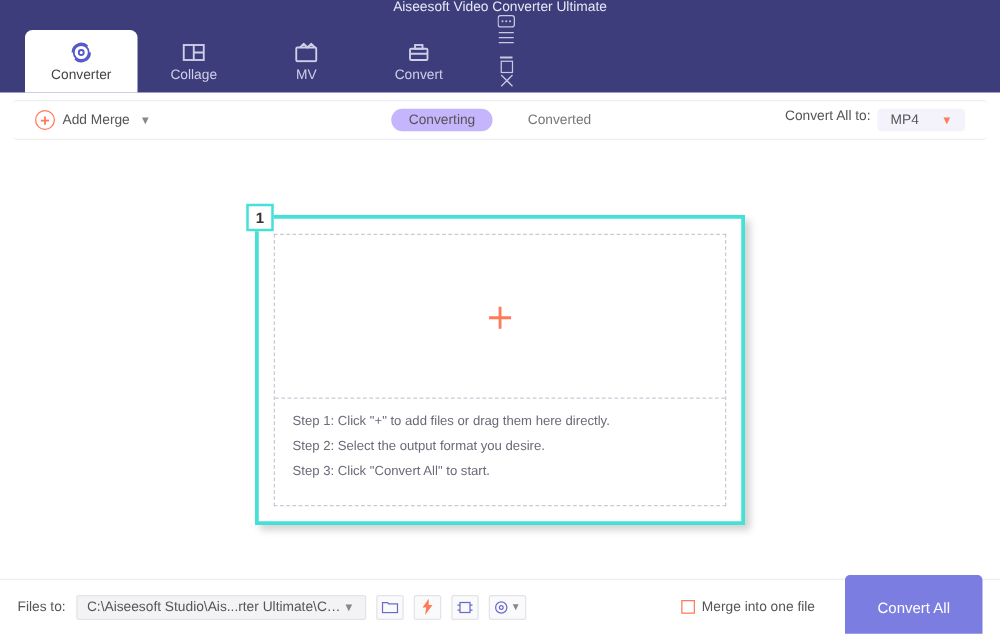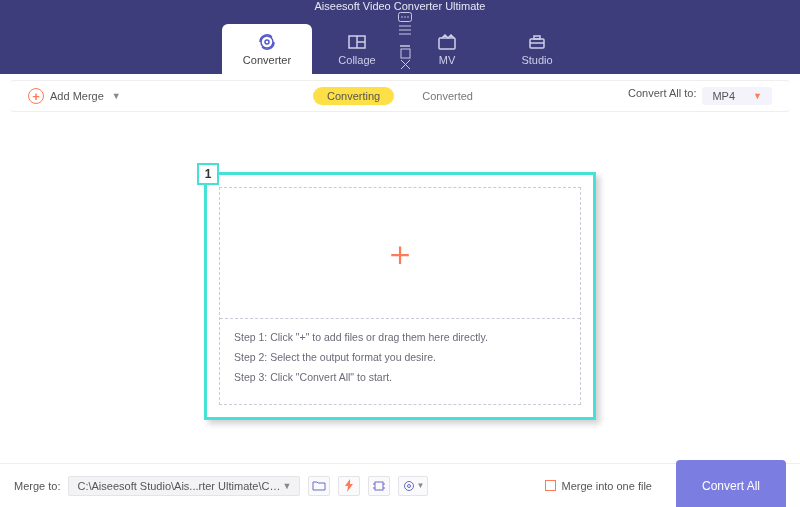--- a/index.html
+++ b/index.html
@@ -4,35 +4,35 @@
 <style>
 * { margin: 0; padding: 0; box-sizing: border-box; font-family: -apple-system, "Segoe UI", Arial, sans-serif; }
 body { width: 800px; height: 507px; background: #fff; overflow: hidden; position: relative; }
 
 .titlebar { height: 24px; background: #3c3d7a; display: flex; align-items: center; padding: 0 8px; color: #e8e8f5; font-size: 11px; flex-direction: column; }
 .titlebar .logo { width: 14px; height: 14px; margin-right: 6px; border-radius: 50%; background: linear-gradient(135deg,#6a6bc9,#8a8be0); display:inline-block; }
 .titlebar .spacer { flex: 1; }
 .titlebar .winbtn { width: 16px; height: 16px; display: inline-flex; align-items: center; justify-content: center; margin-left: 10px; cursor: pointer; color: #c9c9e6; }
 
 .navbar { height: 50px; background: #3c3d7a; display: flex; align-items: flex-end; padding: 0 20px; }
-.tabs { display: flex; gap: 0; margin-left: 202px; }
+.tabs { display: flex; gap: 0; }
 .tab { width: 90px; height: 50px; display: flex; flex-direction: column; align-items: center; justify-content: center; color: #cfcfe9; font-size: 11px; cursor: pointer; position: relative; }
 .tab.active { background: #fff; color: #444; border-radius: 6px 6px 0 0; }
 .tab .ticon { width: 22px; height: 18px; margin-bottom: 3px; display:flex; align-items:center; justify-content:center; }
 .tab.active .ticon svg { stroke: #5558c9; fill: none; }
 .tab .ticon svg { stroke: #cfcfe9; fill: none; stroke-width: 1.5; }
 
 .toolbar { height: 32px; background: #fff; display: flex; align-items: center; padding: 0 18px; border-bottom: 1px solid #eee; border-top: 1px solid #eee; font-size: 11px; color: #555; margin: 6px 10px 0; border-radius: 4px;}
 .toolbar-inner { height: 32px; display:flex; align-items:center; width:100%; }
 .add-btn { display: flex; align-items: center; cursor: pointer; }
 .add-btn .plus { width: 16px; height: 16px; border-radius: 50%; background: #fff; border:1.5px solid #ff7a59; color:#ff7a59; display:flex; align-items:center; justify-content:center; font-size:13px; font-weight:bold; margin-right:6px; line-height:1; }
 .add-btn .caret { margin-left: 8px; color:#888; font-size:9px; }
 .segment { margin-left: auto; margin-right: auto; position: absolute; left: 50%; transform: translateX(-50%); display:flex; gap: 14px; align-items:center; }
 .segment .seg { padding: 3px 14px; border-radius: 10px; cursor: pointer; color:#777; }
-.segment .seg.active { background: #fde047; color:#555; }
+.segment .seg.active { background: #c4b5fd; color:#555; }
 .convert-all-to { margin-left: auto; display: flex; gap: 6px; }
 .convert-all-to .sel { background:#f4f3fb; padding: 3px 10px; min-width: 60px; display:flex; align-items:center; justify-content:space-between; border-radius:3px; cursor:pointer; }
 .convert-all-to .sel .caret2 { color:#ff7a59; font-size:9px; margin-left:18px; }
 
 .content { position: relative; height: 348px; padding: 10px; }
 
 .hlbox { position:absolute; left: 204px; top: 60px; width: 392px; height: 248px; border: 3px solid #45e0d6; box-shadow: 4px 4px 6px rgba(0,0,0,0.18); background:#fff; }
 .badge { position:absolute; left: 197px; top: 51px; width: 22px; height: 22px; background:#fff; border:2px solid #45e0d6; display:flex; align-items:center; justify-content:center; font-size:12px; font-weight:bold; color:#333; z-index:3; }
 
 .dashed-outer { position:absolute; inset: 12px; border: 1px dashed #c9c9d8; }
@@ -125,21 +125,21 @@
       <span>MV</span>
     </div>
     <div class="tab">
       <span class="ticon">
           <svg width="20" height="16" viewBox="0 0 20 16">
             <rect x="3" y="5" width="14" height="9" rx="1"></rect>
             <rect x="7" y="2" width="6" height="3"></rect>
             <line x1="3" y1="9" x2="17" y2="9"></line>
           </svg>
         </span>
-      <span>Studio</span>
+      <span>Convert</span>
     </div>
   </div>
 </div>
 
 <div class="toolbar" style="position:relative;">
  <div class="toolbar-inner">
   <div class="add-btn">
     <span class="plus">+</span>
     <span>Add Merge</span>
     <span class="caret">▼</span>
@@ -169,21 +169,21 @@
       <div class="steps">
         <div>Step 1: Click "+" to add files or drag them here directly.</div>
         <div>Step 2: Select the output format you desire.</div>
         <div>Step 3: Click "Convert All" to start.</div>
       </div>
     </div>
   </div>
 </div>
 
 <div class="footer">
-  <span>Merge to:</span>
+  <span>Files to:</span>
   <div class="pathbox">
     <span style="white-space:nowrap; overflow:hidden; text-overflow:ellipsis;">C:\Aiseesoft Studio\Ais...rter Ultimate\Converted</span>
     <span class="caret3">▼</span>
   </div>
   <div class="ibtn">
     <svg width="14" height="11" viewBox="0 0 14 11">
         <path d="M1 2h4l1 1h7v7H1z" fill="none" stroke="#6a6bc9"></path>
       </svg>
   </div>
   <div class="ibtn bolt">

